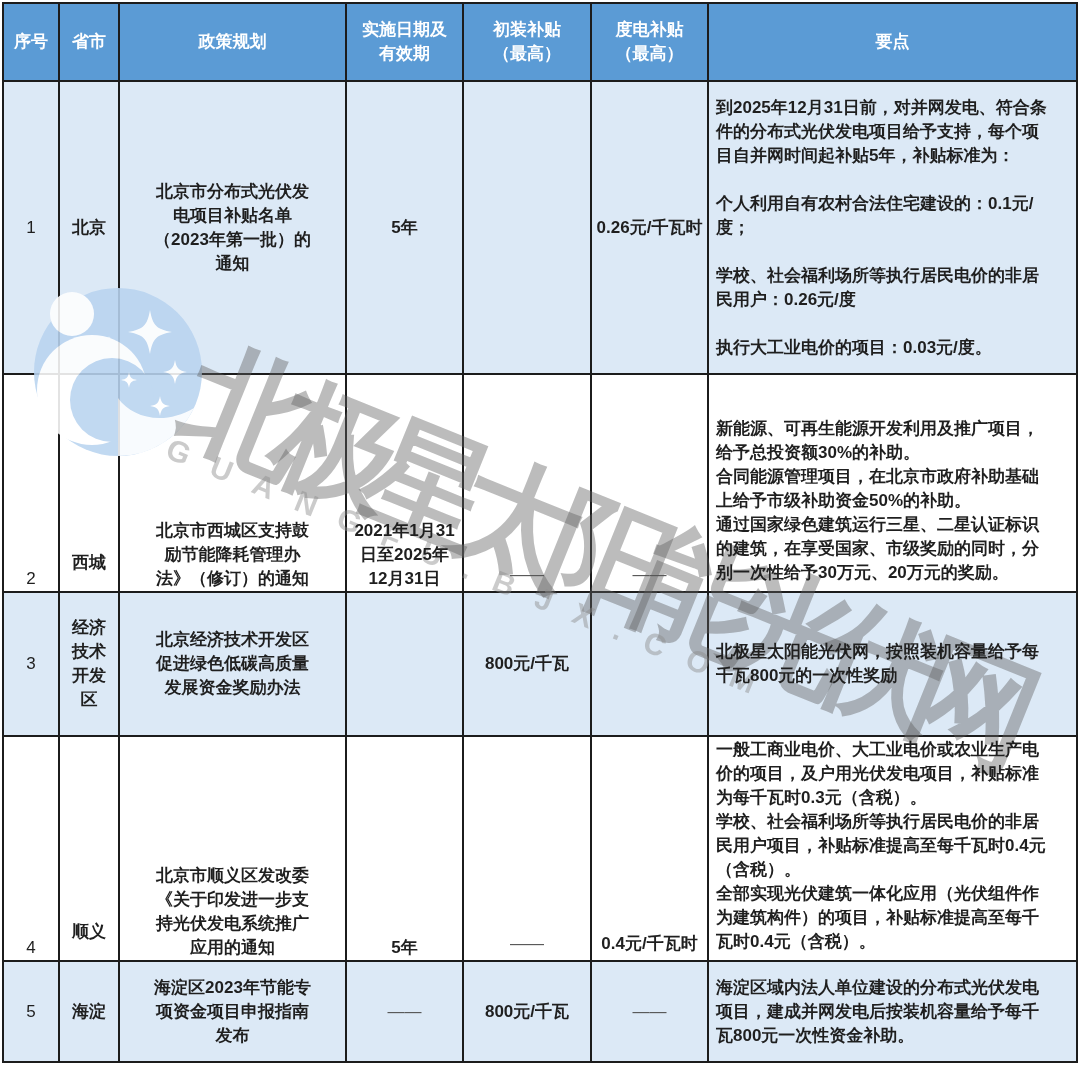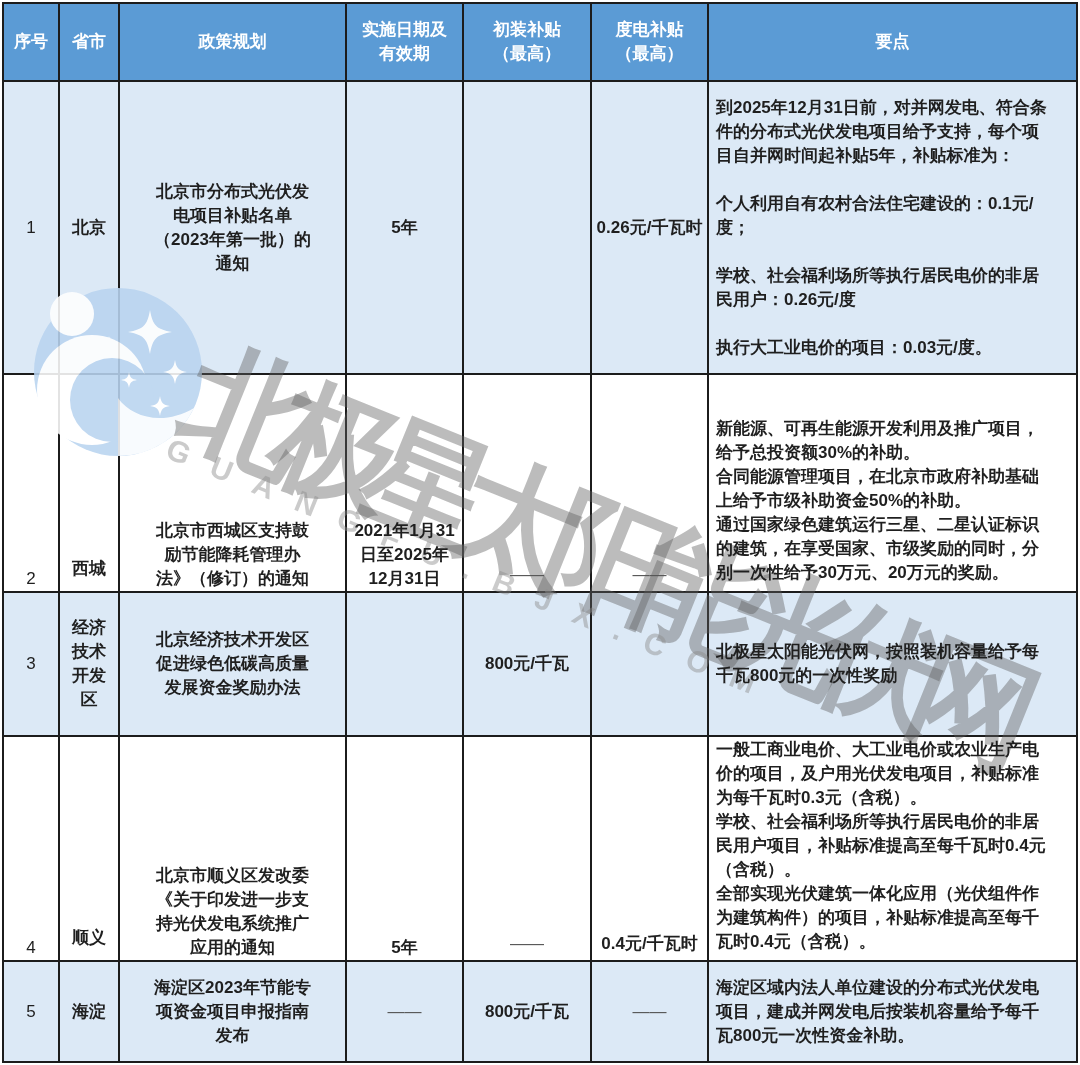--- a/index.html
+++ b/index.html
@@ -18,21 +18,21 @@
     text-align:center;color:#1f1f1f;font-size:17px;font-weight:600;
     line-height:24px;letter-spacing:0px;overflow:hidden;
   }
   .cell:nth-child(7n){border-right:none;}
   .cell.lastrow{border-bottom:none;}
   .cell>span{position:relative;z-index:3;white-space:pre-line;}
   .hdr{background:#5b9bd5;color:#ffffff;font-weight:700;font-size:17px;line-height:24px;}
   .lite{background:#dce9f6;}
   .white{background:#ffffff;align-items:flex-end;}
   .policy{padding:0 28px;}
-  .region{padding:10px 9px;}
+  .region{padding:16px 9px;}
   .period{padding:0 6px;}
   .sub{padding:4px 4px;}
   .points{justify-content:flex-start;text-align:left;padding:6px 22px 6px 7px;}
   .muted{color:#555555;font-weight:400;}
   .num{font-weight:400;font-size:17px;}
   
   .wm{position:absolute;left:0;top:0;width:100%;height:100%;z-index:2;pointer-events:none;}
   .wm-logo{position:absolute;left:28px;top:282px;width:172px;height:172px;opacity:0.88;}
   .wm-text{
     position:absolute;left:186px;top:322px;

